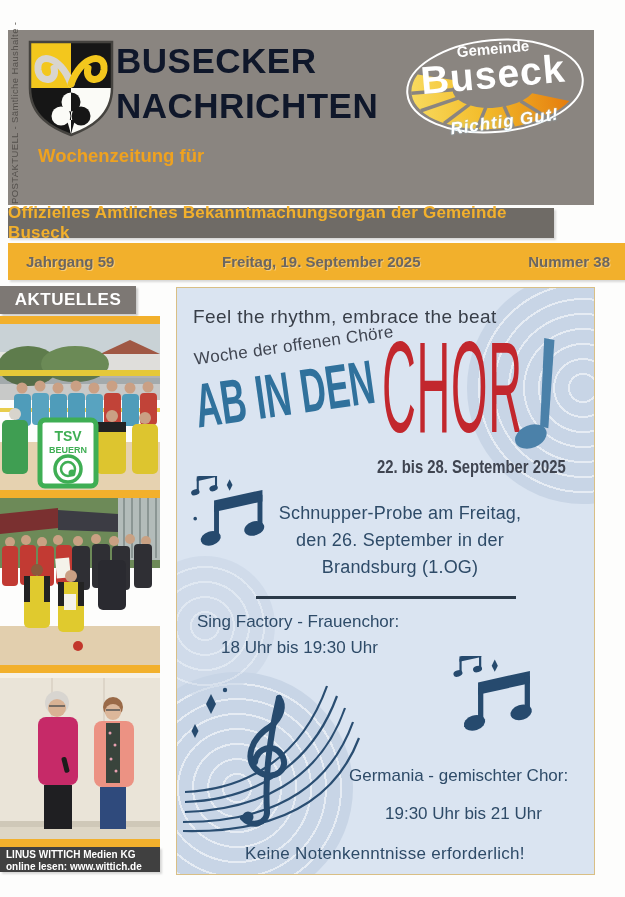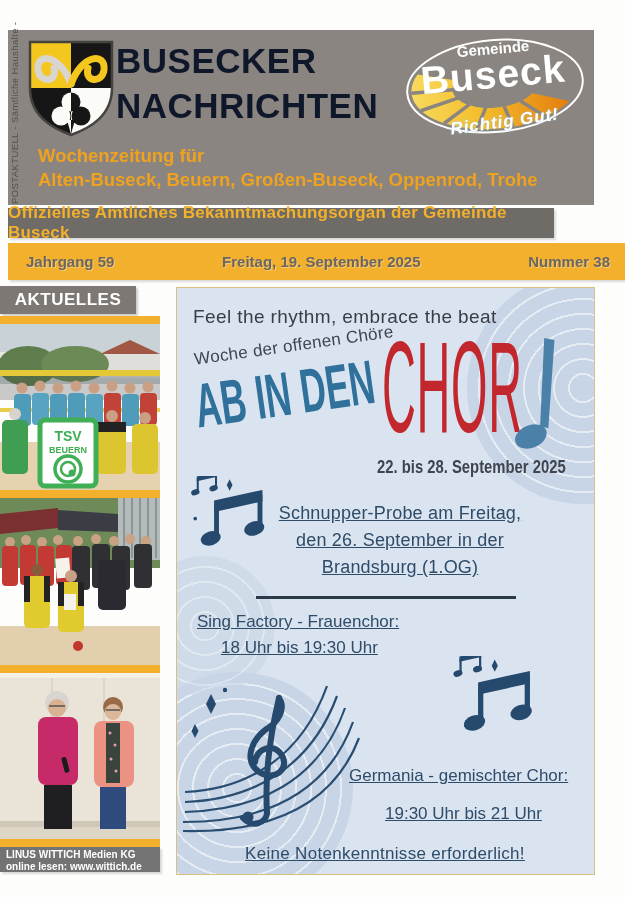--- a/index.html
+++ b/index.html
@@ -34,33 +34,33 @@
     display:flex; align-items:center; justify-content:space-between; padding:0 18px; box-sizing:border-box;
     color:#6b6661; font-weight:bold; font-size:15px;
     text-shadow:1px 1px 0 rgba(255,255,255,.35); box-shadow:2px 2px 2px rgba(0,0,0,.15);gap:24px; }
 
   
   .aktuelles { left:0; top:286px; width:136px; height:28px; background:#7d7874;
     display:flex; align-items:center; justify-content:center;
     color:#fff; font-weight:bold; font-size:17px; letter-spacing:.5px; box-shadow:2px 2px 2px rgba(0,0,0,.2); }
   .stripe { left:0; width:160px; height:8px; background:#f2b02c; }
   .photo { left:0; width:160px; display:block; }
-  .publisher { left:0; top:847px; width:160px; height:25px; background:#737373;
+  .publisher { left:0; top:847px; width:160px; height:25px; background:#404040;
     color:#fff; font-weight:bold; font-size:10px; line-height:11.5px; padding:2px 0 0 6px; box-sizing:border-box;
     box-shadow:2px 2px 2px rgba(0,0,0,.15); }
 
   
   .poster { left:176px; top:287px; width:419px; height:588px; background:#dae4f1;
     border:1.5px solid #d9bf85; box-sizing:border-box; overflow:hidden; }
   .fp { position:absolute; border-radius:50%; background-color:#c8d5e6;
     background-image:repeating-radial-gradient(circle at 50% 50%, rgba(255,255,255,0) 0 13px, rgba(255,255,255,.55) 13px 15px); }
   .fp1 { left:290px; top:-16px; width:232px; height:232px; }
   .fp2 { left:-56px; top:384px; width:232px; height:232px; }
   .fp3 { left:-42px; top:268px; width:140px; height:140px; opacity:.55; }
-  .p-text { color:#2e4b68;text-decoration:underline; }
+  .p-text { color:#2e4b68; }
   .tagline { left:16px; top:18px; font-size:19px; color:#383e48; letter-spacing:.4px; }
   .series { left:16px; top:62px; font-size:17px; color:#3f4450; transform:rotate(-8deg); transform-origin:left top; letter-spacing:.3px; }
   .headline-blue { left:14px; top:88px; font-size:62px; font-weight:bold; color:#30719c; line-height:62px;
     transform:rotate(-8deg) scaleX(.57); transform-origin:left top; white-space:nowrap; }
   .headline-red { left:205px; top:44px; font-size:130px; line-height:110px; color:#c2272d;
     transform:scaleX(.36); transform-origin:left top; white-space:nowrap; letter-spacing:2px; }
   .quarter-note { left:336px; top:50px; }
   .date-range { left:200px; top:168px; font-size:19px; color:#3f4450; font-weight:bold;
     transform:scaleX(.78); transform-origin:left top; white-space:nowrap; }
   .notes-left { left:10px; top:188px; }
@@ -146,21 +146,20 @@
           <ellipse cx="95" cy="54" rx="88" ry="46" fill="none" stroke="#ffffff" stroke-width="2"></ellipse>
         </g>
       </svg>
       <div class="abs logo-region">Gemeinde</div>
       <div class="abs logo-name">Buseck</div>
       <div class="abs logo-slogan">Richtig Gut!</div>
     </div>
 
     <div class="abs subtitle">
       <div>Wochenzeitung für</div>
-      <div>Alten-Buseck, Beuern, Großen-Buseck, Oppenrod, Trohe</div>
     </div>
   </div>
 
   <div class="abs official-bar">
     <span>Offizielles Amtliches Bekanntmachungsorgan der Gemeinde Buseck</span>
   </div>
 
   <div class="abs issue-bar">
     <span>Jahrgang 59</span>
     <span>Freitag, 19. September 2025</span>

